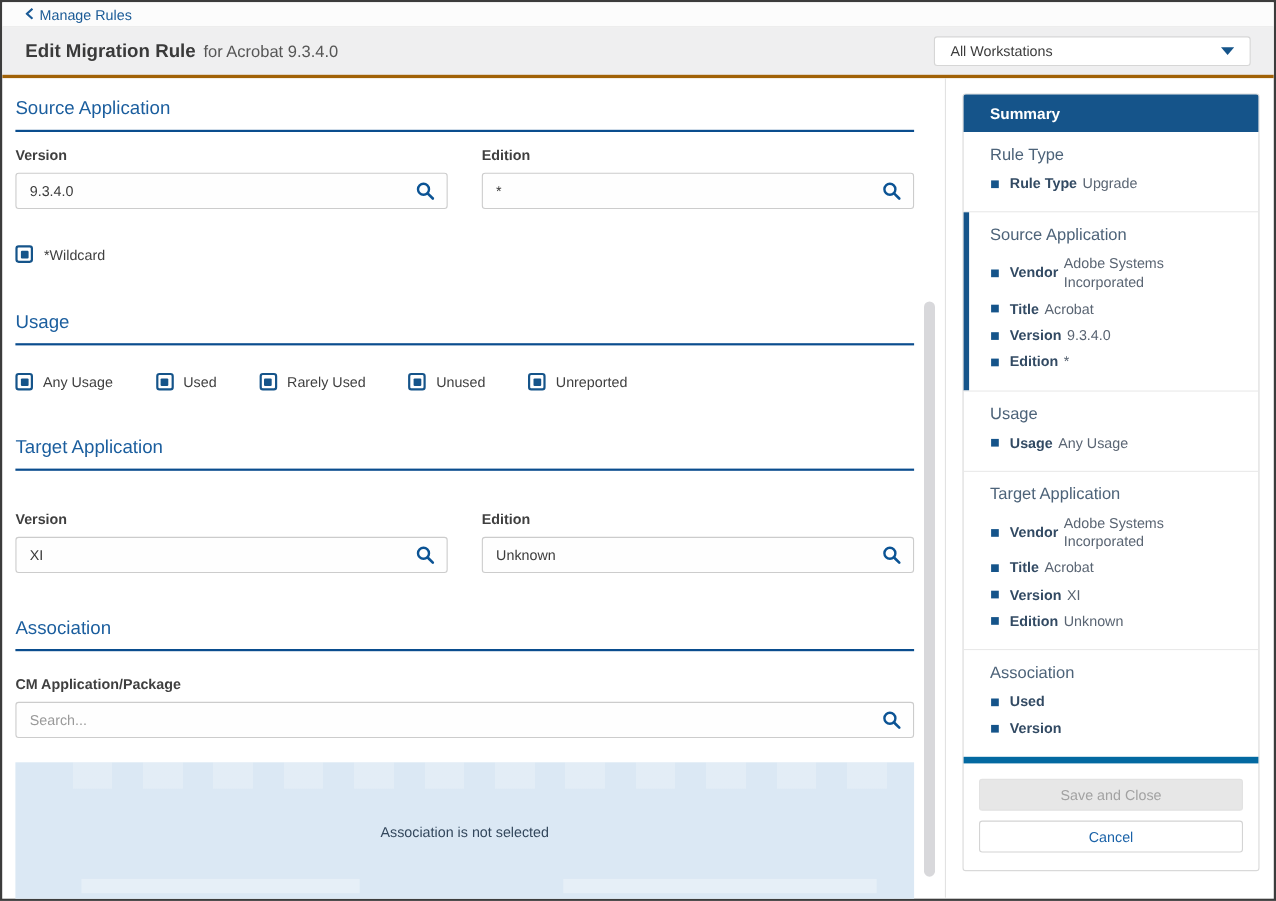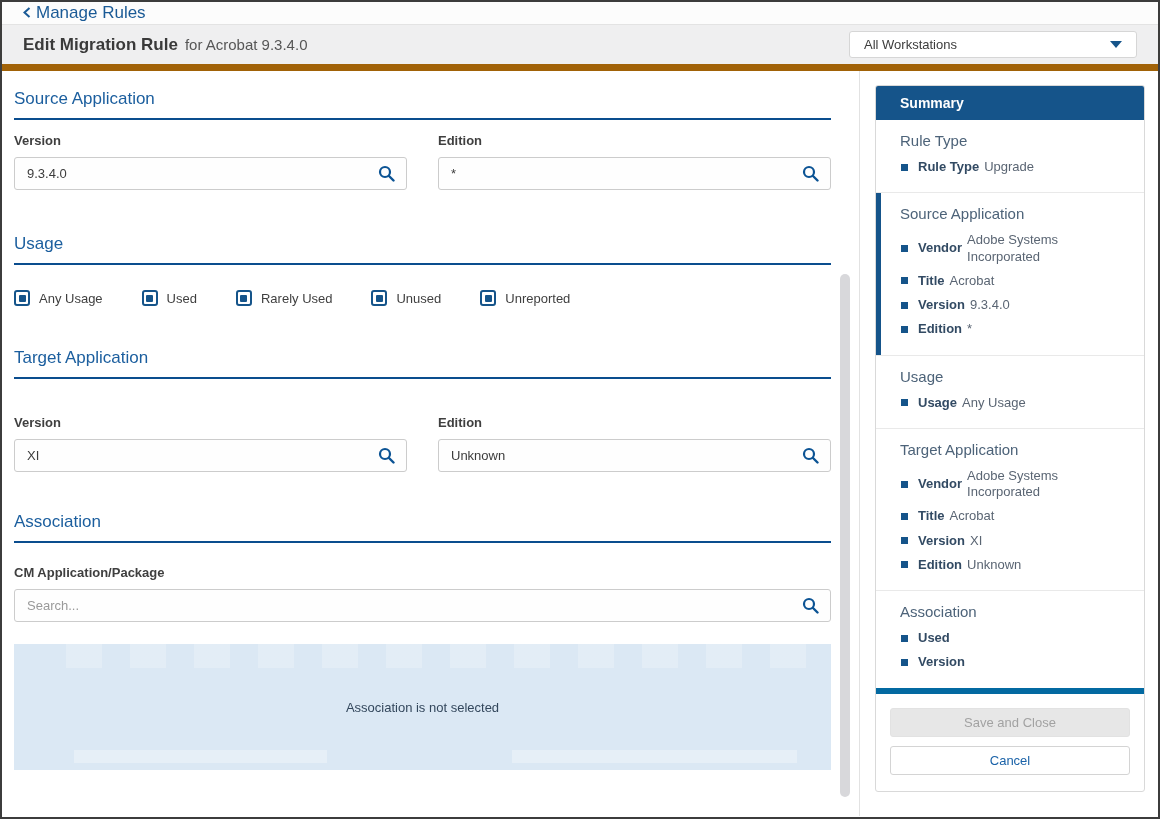--- a/index.html
+++ b/index.html
@@ -14,26 +14,26 @@
   }
   
   .topbar {
     height: 23px; background: #fcfcfc;
     border-bottom: 1px solid #e3e3e3;
     display: flex; align-items: center;
     padding-left: 21px;
   }
   .back-link {
     display: inline-flex; align-items: center; gap: 5px;
-    color: #1a5a96; font-size: 17px; cursor: pointer; text-decoration: none;
+    color: #1a5a96; font-size: 13px; cursor: pointer; text-decoration: none;
   }
   
   .pageheader {
     height: 46px; background: #efeff0;
-    border-bottom: 7px solid #a16207;
+    border-bottom: 3px solid #a16207;
     display: flex; align-items: center;
     padding: 0 21px;
   }
   .title-wrap { flex: 1; display: flex; align-items: baseline; gap: 7px; }
   .page-title { font-size: 17px; font-weight: 700; color: #3a3a3a; }
   .page-subtitle { font-size: 15px; font-weight: 400; color: #565656; }
   .scope-dropdown {
     width: 288px; height: 27px; background: #fff;
     border: 1px solid #d6d6d6; border-radius: 3px;
     display: flex; align-items: center;
@@ -205,20 +205,24 @@
             <span class="search-icon">
               <svg width="17" height="17" viewBox="0 0 17 17">
                   <circle cx="7" cy="7" r="5" fill="none" stroke="#0b5394" stroke-width="2.2"></circle>
                   <line x1="11" y1="11" x2="15.5" y2="15.5" stroke="#0b5394" stroke-width="2.4" stroke-linecap="round"></line>
                 </svg>
             </span>
           </div>
         </div>
       </div>
 
+      <div class="check-row">
+        <span class="checkbox"></span>
+        <span class="check-label">*Wildcard</span>
+      </div>
 
       <h2 class="section-heading mt-usage">Usage</h2>
       <div class="usage-row">
           <div class="usage-option">
             <span class="checkbox"></span>
             <span class="check-label">Any Usage</span>
           </div>
           <div class="usage-option">
             <span class="checkbox"></span>
             <span class="check-label">Used</span>

